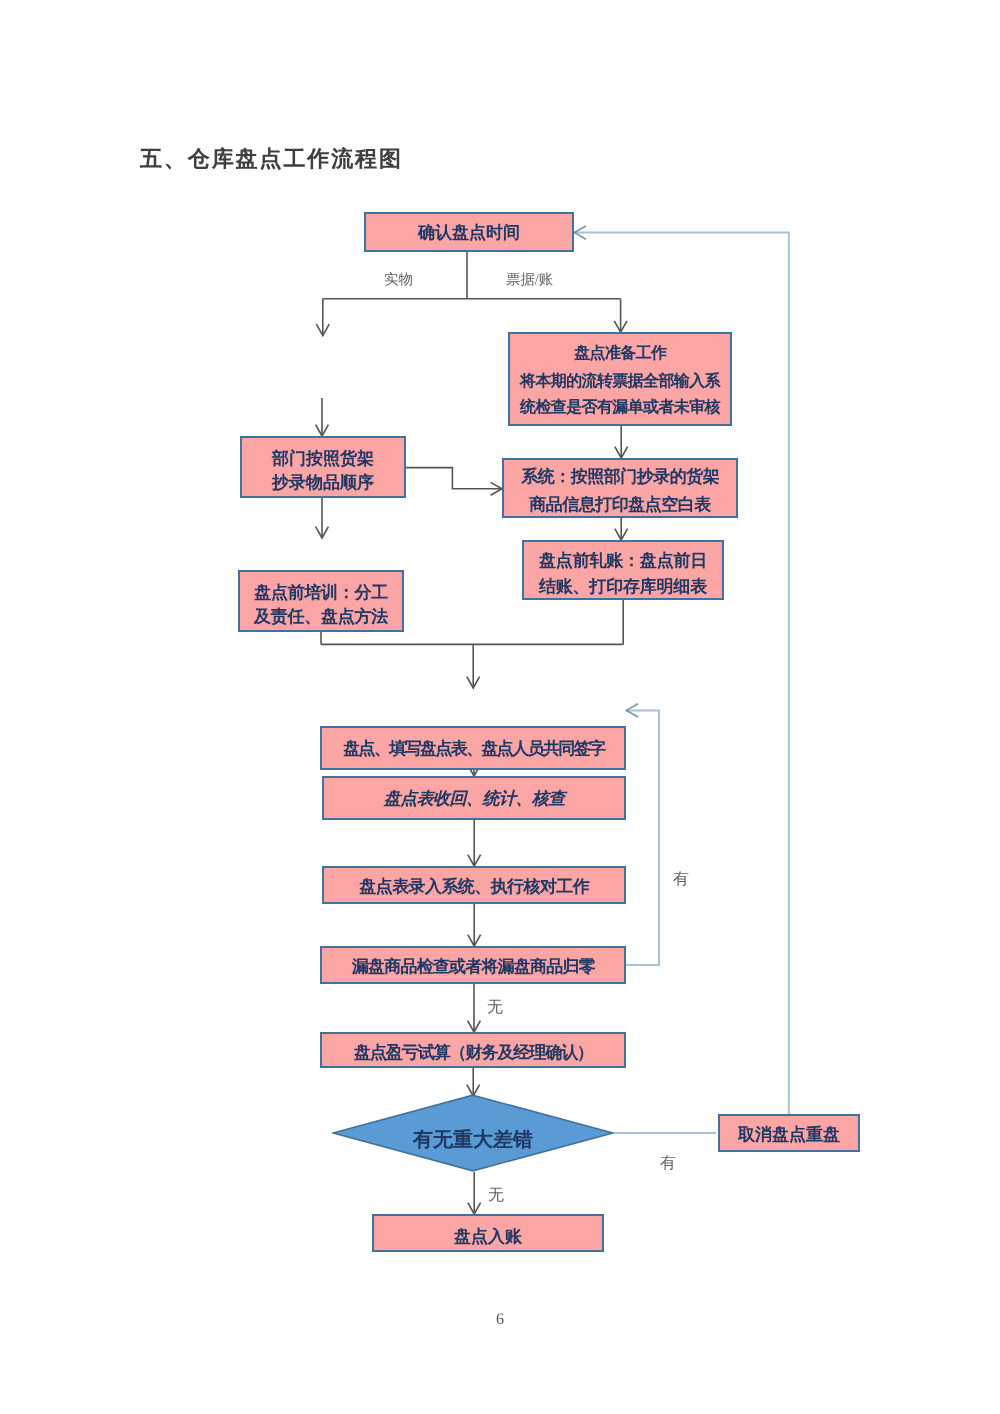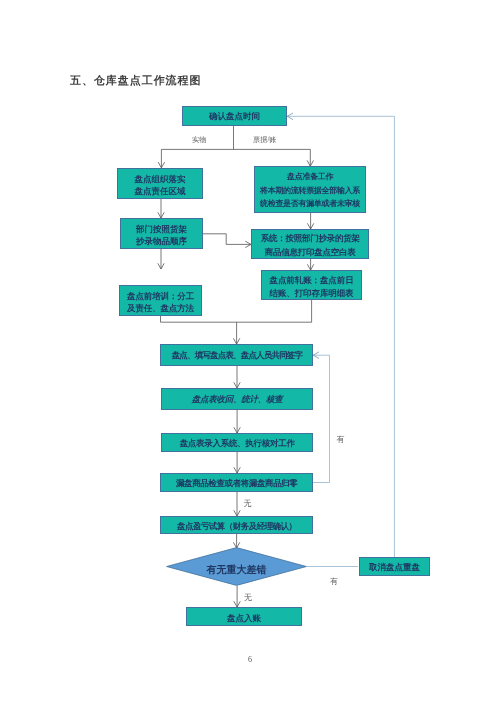--- a/index.html
+++ b/index.html
@@ -5,42 +5,42 @@
 <style>
   html,body{margin:0;padding:0;}
   body{width:500px;height:707px;background:#fff;overflow:hidden;
        font-family:"Liberation Serif",serif;}
   #page{position:relative;width:500px;height:707px;}
   .title{position:absolute;left:70px;top:73.5px;font-size:11px;font-weight:bold;
          font-family:"Liberation Sans",sans-serif;color:#3f3f3f;letter-spacing:0.95px;
          line-height:12px;white-space:pre;}
   .pageno{position:absolute;left:0;top:655px;width:500px;text-align:center;
           font-size:8px;color:#555;font-family:"Liberation Serif",serif;}
-  .box{position:absolute;box-sizing:border-box;background:#14b8a6;
+  .box{position:absolute;box-sizing:border-box;background:#fca5a5;
        border:0.8px solid #41719c;color:#1f3864;font-weight:bold;
        display:flex;align-items:center;justify-content:center;text-align:center;
        line-height:1.42;font-size:8.5px;font-family:"Liberation Serif",serif;
        white-space:pre;}
   .diamond{position:absolute;}
   .lbl{position:absolute;font-size:7.2px;color:#5f5f5f;
        font-family:"Liberation Serif",serif;white-space:nowrap;line-height:7.2px;}
   svg.conn{position:absolute;left:0;top:0;width:500px;height:707px;overflow:visible;}
   
   .b1 {left:182px; top:106px; width:105px; height:20px;}
   .b2 {left:117px; top:168px; width:86px;  height:31px; line-height:12.3px; padding-top:3px;}
   .b3 {left:254px; top:166px; width:112px; height:47px; line-height:13.5px; padding-top:2px;
        font-size:8px; letter-spacing:-0.31px; text-indent:0.31px;}
   .b4 {left:120px; top:218px; width:83px;  height:31px; line-height:12.5px; padding-top:3px;}
   .b5 {left:251px; top:229px; width:118px; height:30px; line-height:13.2px; padding-top:3px;
        letter-spacing:-0.25px; text-indent:0.25px;}
   .b6 {left:119px; top:269px; width:83px;  height:31px; line-height:12.5px; padding-top:3px;
        letter-spacing:-0.13px; text-indent:0.13px;margin-top:16px;}
   .b7 {left:261px; top:270px; width:101px; height:30px; line-height:12.5px; padding-top:3px;
        letter-spacing:-0.10px; text-indent:0.10px;}
-  .b8 {left:160px; top:344px; width:153px; height:22px; padding-top:1px;
+  .b8 {left:160px; top:363px; width:153px; height:22px; padding-top:1px;
        letter-spacing:-0.82px; text-indent:0.82px;}
   .b9 {left:161px; top:388px; width:152px; height:22px; padding-top:1px;
        letter-spacing:-0.27px; text-indent:0.27px;font-style:italic;}
   .b10{left:161px; top:433px; width:152px; height:19px; padding-top:2px;
        letter-spacing:-0.29px; text-indent:0.29px;}
   .b11{left:160px; top:473px; width:153px; height:19px; padding-top:2px;
        letter-spacing:-0.40px; text-indent:0.40px;}
   .b12{left:160px; top:516px; width:153px; height:18px; padding-top:2px;
        letter-spacing:-0.53px; text-indent:0.53px;}
   .b14{left:186px; top:607px; width:116px; height:19px; padding-top:3px;}
@@ -103,22 +103,20 @@
       <path d="M307,566.5 L358,566.5"></path>
       <path d="M394.4,557 L394.4,116.3 L287,116.3"></path>
     </g>
     <g class="lightarrow" fill="none" stroke="#7694ad" stroke-width="0.8" stroke-linecap="butt">
       <path d="M319,351.9 L313.2,355.2 L319,358.5"></path>
       <path d="M293,113 L287.2,116.3 L293,119.6"></path>
     </g>
   </svg>
 
   <div class="box b1">确认盘点时间</div>
-  <div class="box b2">盘点组织落实
-盘点责任区域</div>
   <div class="box b3">盘点准备工作
 将本期的流转票据全部输入系
 统检查是否有漏单或者未审核</div>
   <div class="box b4">部门按照货架
 抄录物品顺序</div>
   <div class="box b5">系统：按照部门抄录的货架
 商品信息打印盘点空白表</div>
   <div class="box b6">盘点前培训：分工
 及责任、盘点方法</div>
   <div class="box b7">盘点前轧账：盘点前日

